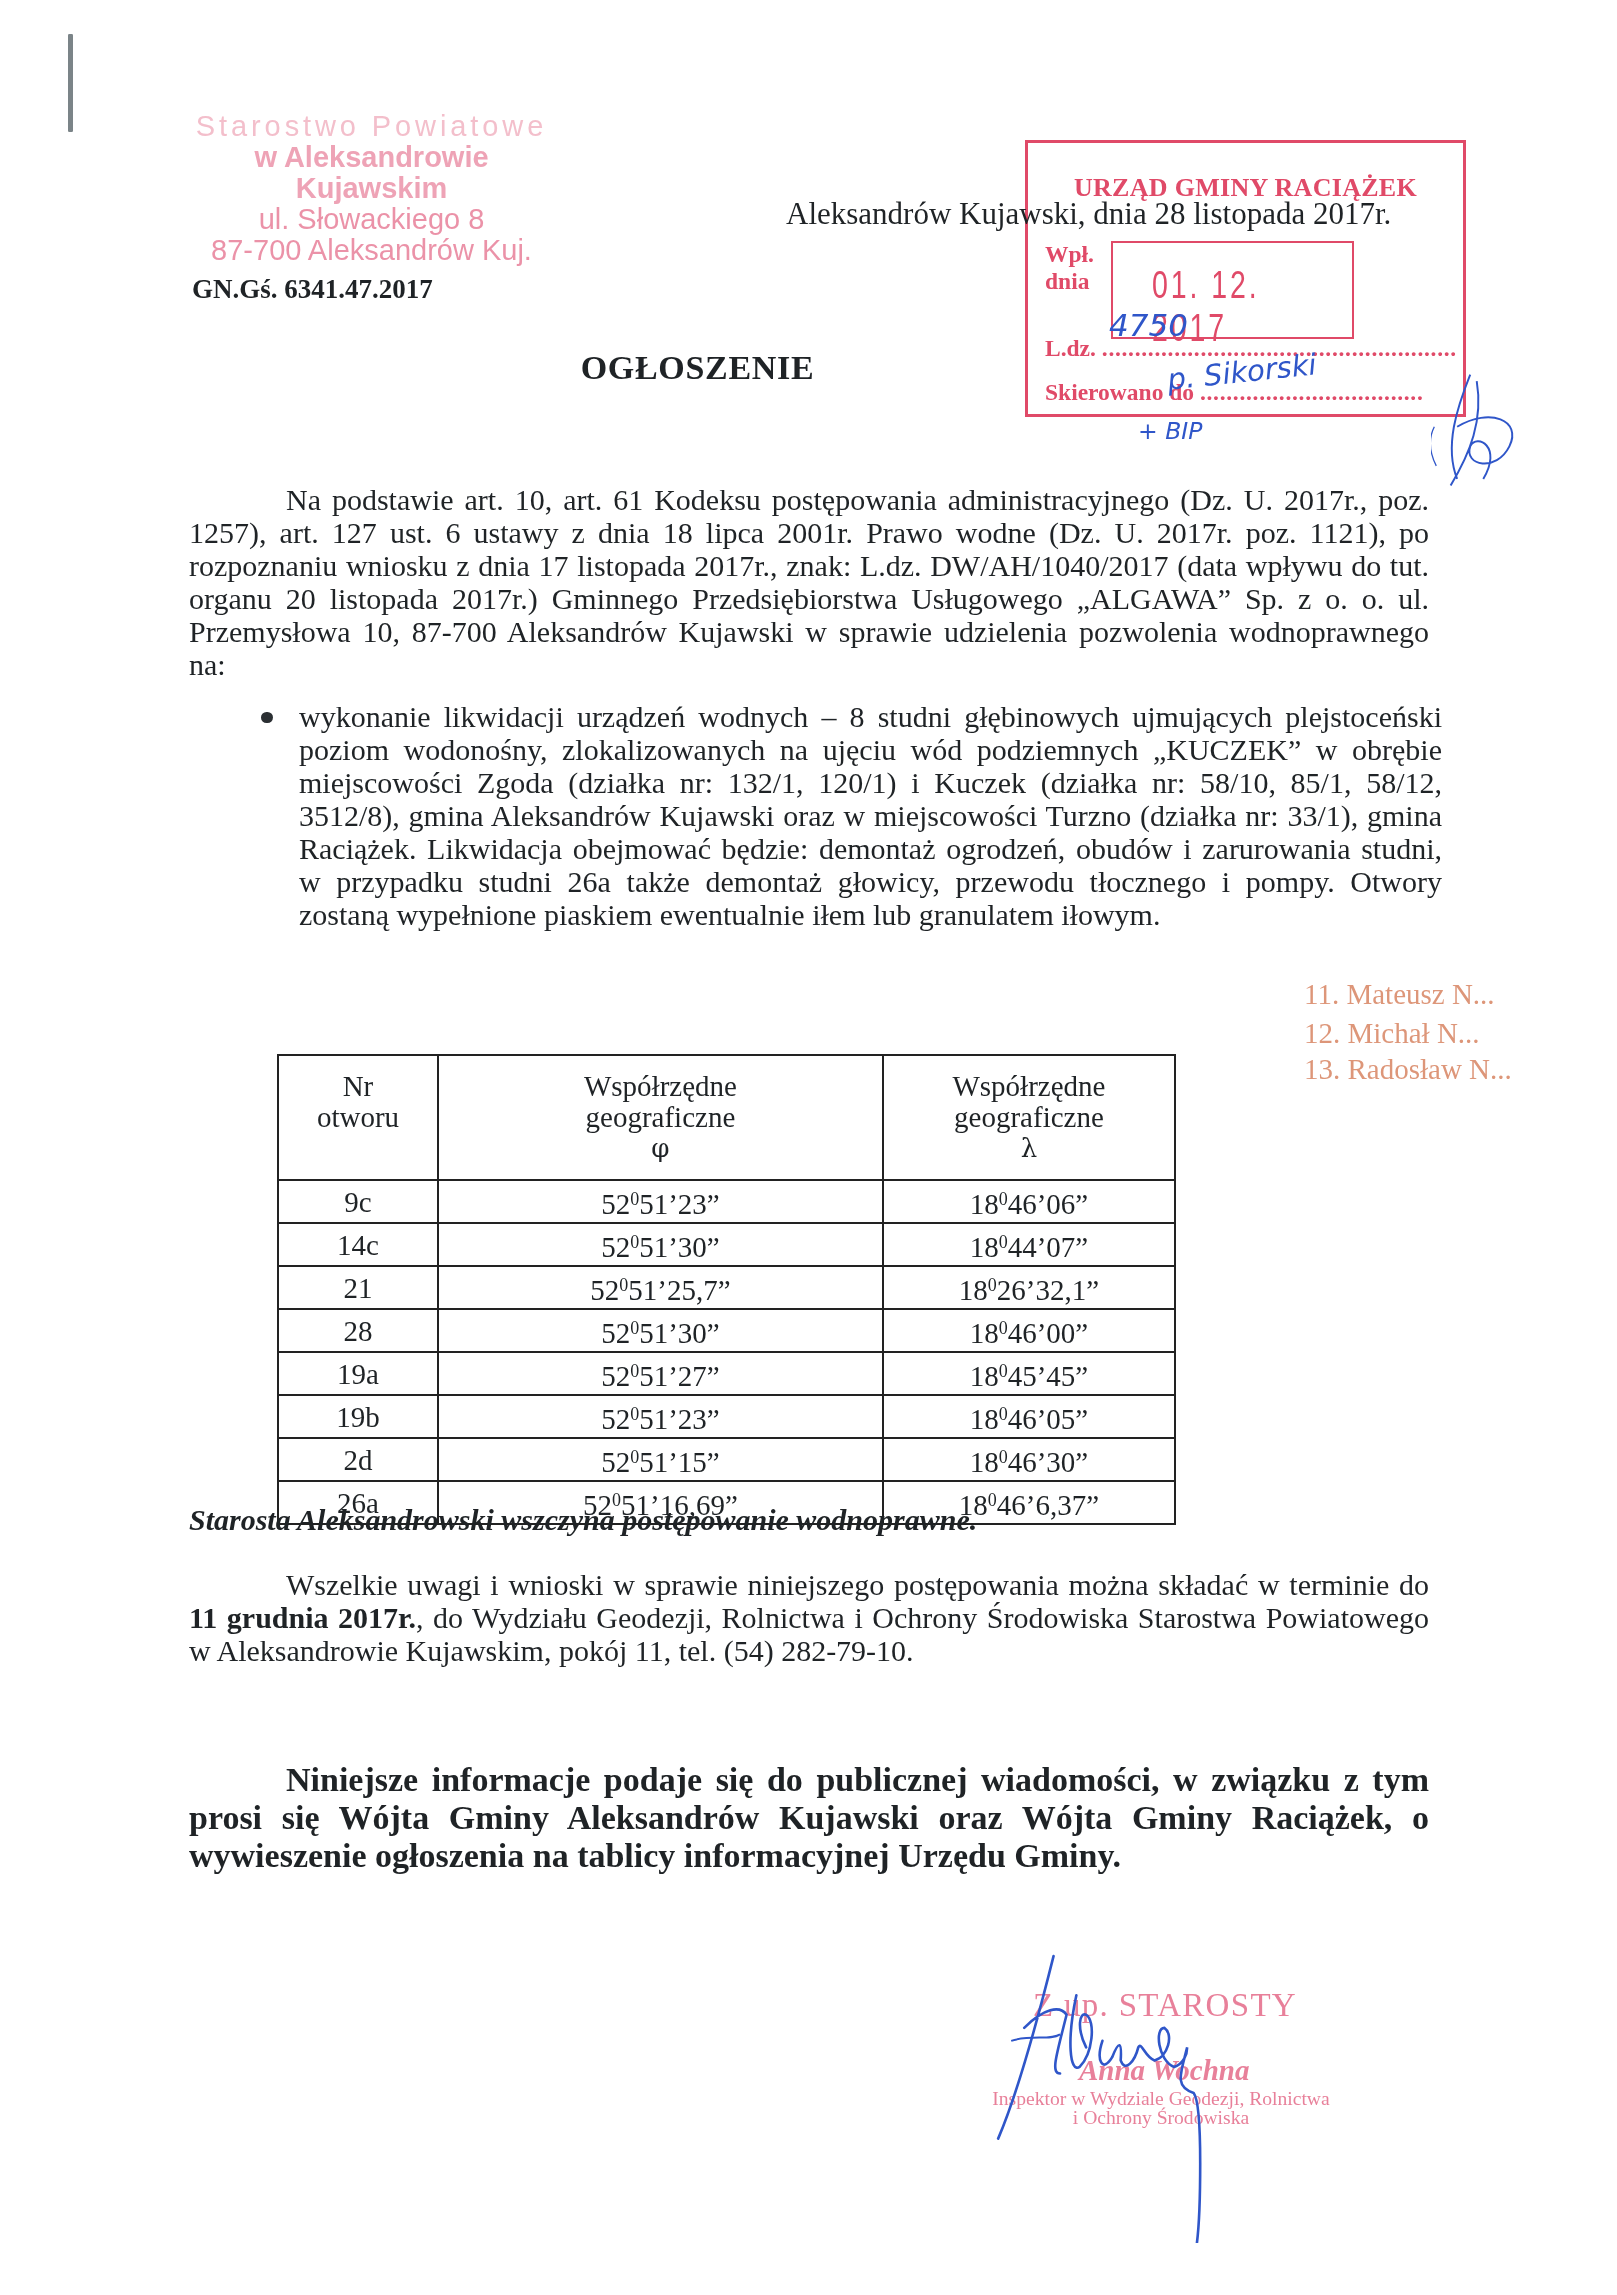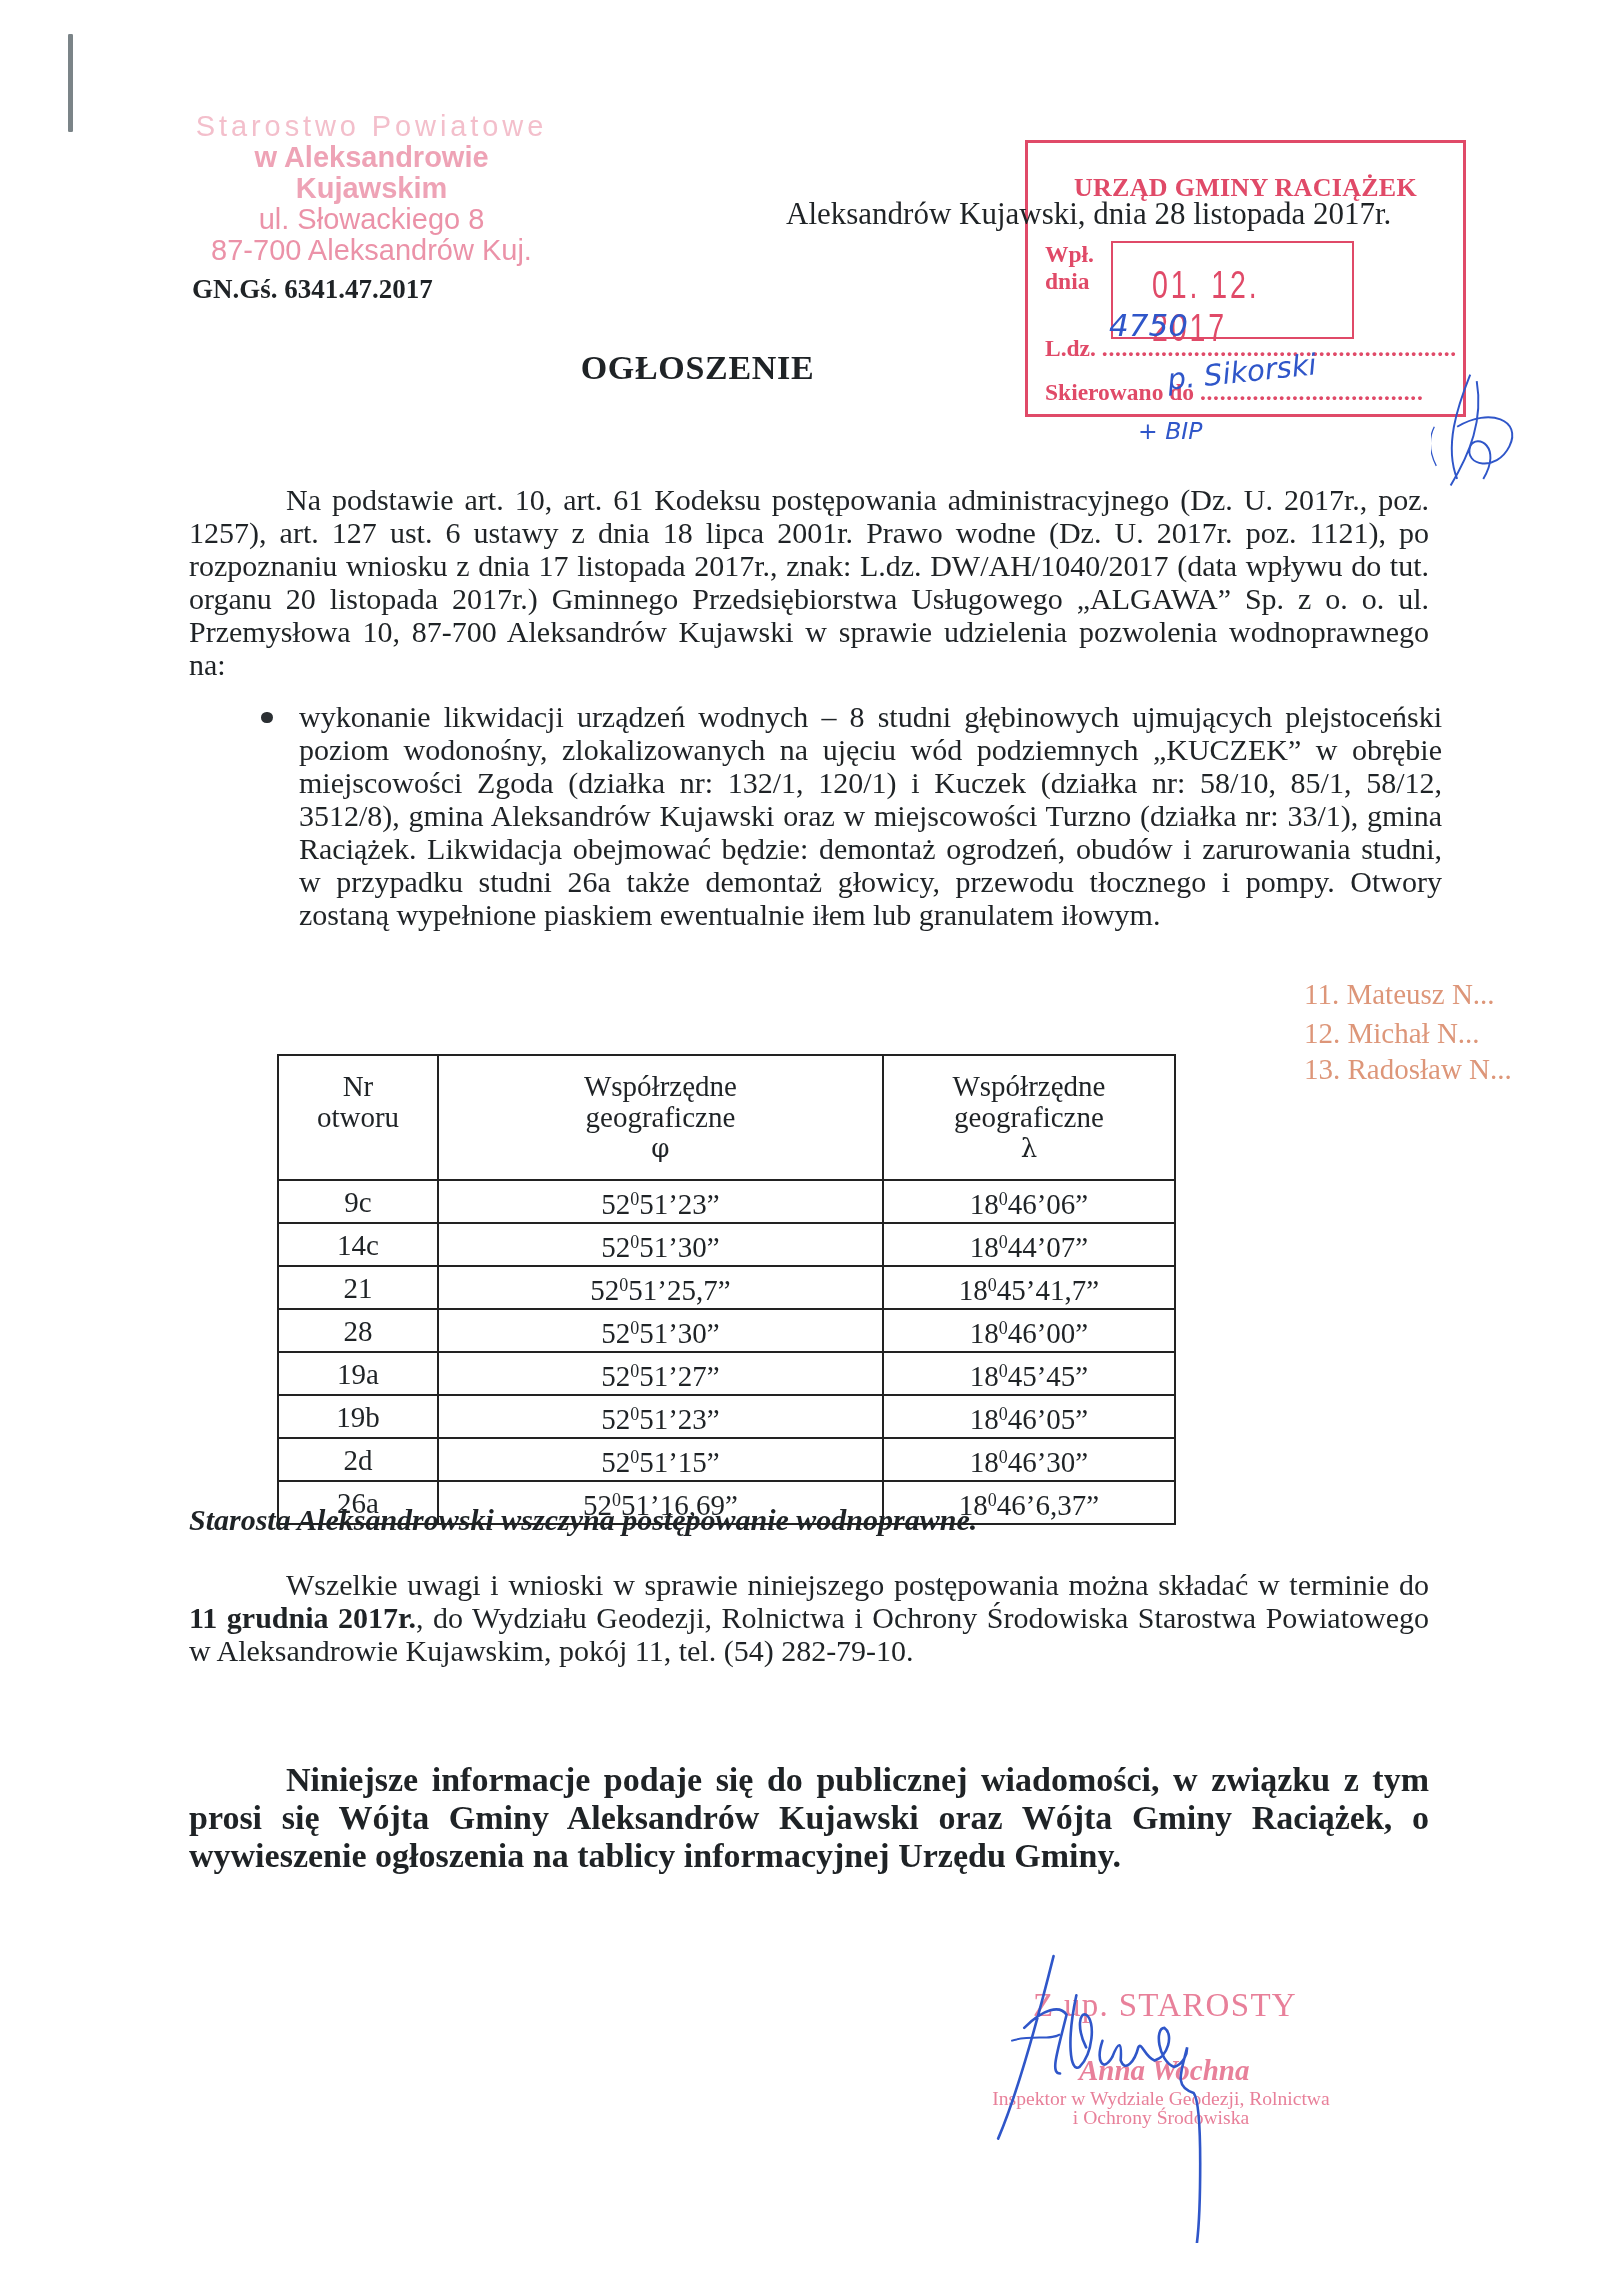--- a/index.html
+++ b/index.html
@@ -154,21 +154,21 @@
         <td><span>18</span><sup class="deg">0</sup><span>46’06”</span></td>
       </tr>
       <tr>
         <td><span>14c</span></td>
         <td><span>52</span><sup class="deg">0</sup><span>51’30”</span></td>
         <td><span>18</span><sup class="deg">0</sup><span>44’07”</span></td>
       </tr>
       <tr>
         <td><span>21</span></td>
         <td><span>52</span><sup class="deg">0</sup><span>51’25,7”</span></td>
-        <td><span>18</span><sup class="deg">0</sup><span>45’41,7”</span></td>
+        <td><span>18</span><sup class="deg">0</sup><span>26’32,1”</span></td>
       </tr>
       <tr>
         <td><span>28</span></td>
         <td><span>52</span><sup class="deg">0</sup><span>51’30”</span></td>
         <td><span>18</span><sup class="deg">0</sup><span>46’00”</span></td>
       </tr>
       <tr>
         <td><span>19a</span></td>
         <td><span>52</span><sup class="deg">0</sup><span>51’27”</span></td>
         <td><span>18</span><sup class="deg">0</sup><span>45’45”</span></td>

